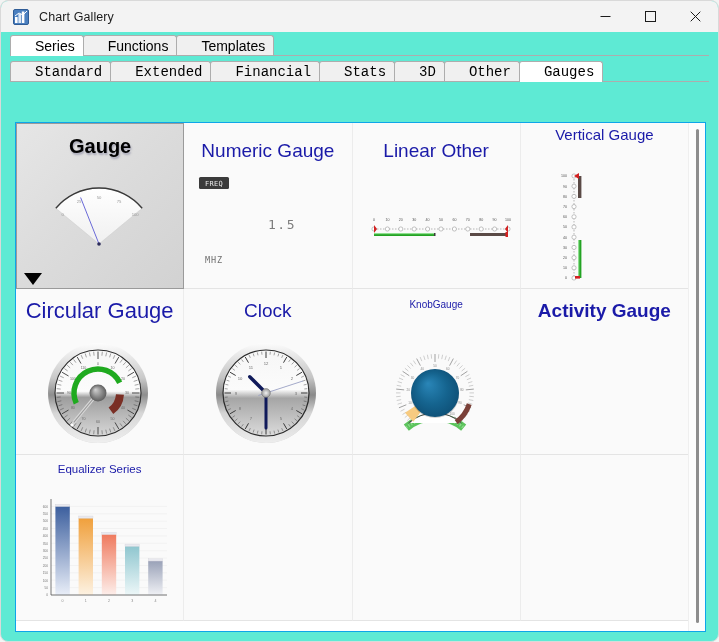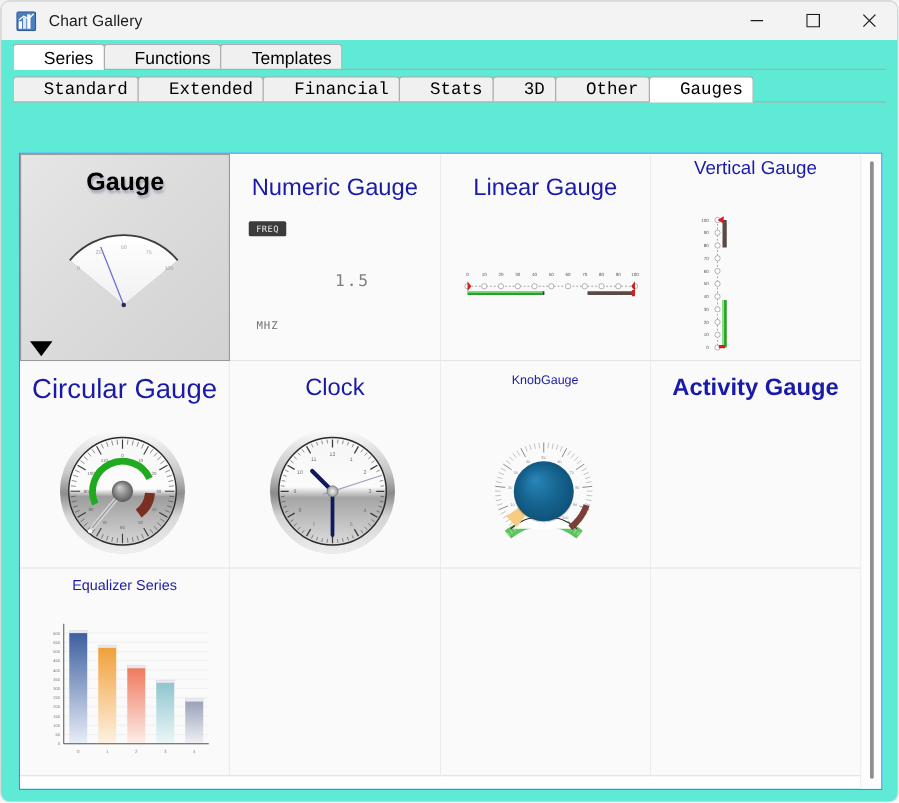--- a/index.html
+++ b/index.html
@@ -243,21 +243,21 @@
           <div class="cell">
             <div class="cell-title" style="top: 14px; font-size: 19px; line-height: 27.55px;">Numeric Gauge</div>
             <svg width="150" height="120" viewBox="0 0 150 120" class="art" style="left: 10px; top: 30px;">
               <rect x="5" y="24" width="30" height="12" rx="1.5" fill="#3b3b3b"></rect>
               <text x="20" y="32.5" font-size="7" fill="#e8e8e8" text-anchor="middle" font-family="&quot;DejaVu Sans Mono&quot;,monospace" letter-spacing="0.3">FREQ</text>
               <text x="88" y="76" font-size="13" fill="#7d7d7d" text-anchor="middle" font-family="&quot;DejaVu Sans Mono&quot;,monospace" letter-spacing="1.5">1.5</text>
               <text x="20" y="110" font-size="8.5" fill="#6f6f6f" text-anchor="middle" font-family="&quot;DejaVu Sans Mono&quot;,monospace" letter-spacing="0.8">MHZ</text>
             </svg>
           </div>
           <div class="cell">
-            <div class="cell-title" style="top: 14px; font-size: 19px; line-height: 27.55px;">Linear Gauge</div>
+            <div class="cell-title" style="top: 14px; font-size: 19px; line-height: 27.55px;">Linear Other</div>
             <svg width="150" height="32" viewBox="0 0 150 32" class="art" style="left: 13px; top: 90px;">
               <line x1="8" y1="16" x2="142" y2="16" stroke="#9a9a9a" stroke-width="0.7" stroke-dasharray="1.5 1.5"></line>
               <circle cx="8" cy="16" r="2.1" fill="#ffffff" stroke="#9a9a9a" stroke-width="0.6"></circle>
               <text x="8" y="8" font-size="3.6" fill="#555" text-anchor="middle" font-family="&quot;Liberation Sans&quot;,sans-serif">0</text>
               <circle cx="21.4" cy="16" r="2.1" fill="#ffffff" stroke="#9a9a9a" stroke-width="0.6"></circle>
               <text x="21.4" y="8" font-size="3.6" fill="#555" text-anchor="middle" font-family="&quot;Liberation Sans&quot;,sans-serif">10</text>
               <circle cx="34.8" cy="16" r="2.1" fill="#ffffff" stroke="#9a9a9a" stroke-width="0.6"></circle>
               <text x="34.8" y="8" font-size="3.6" fill="#555" text-anchor="middle" font-family="&quot;Liberation Sans&quot;,sans-serif">20</text>
               <circle cx="48.2" cy="16" r="2.1" fill="#ffffff" stroke="#9a9a9a" stroke-width="0.6"></circle>
               <text x="48.2" y="8" font-size="3.6" fill="#555" text-anchor="middle" font-family="&quot;Liberation Sans&quot;,sans-serif">30</text>

